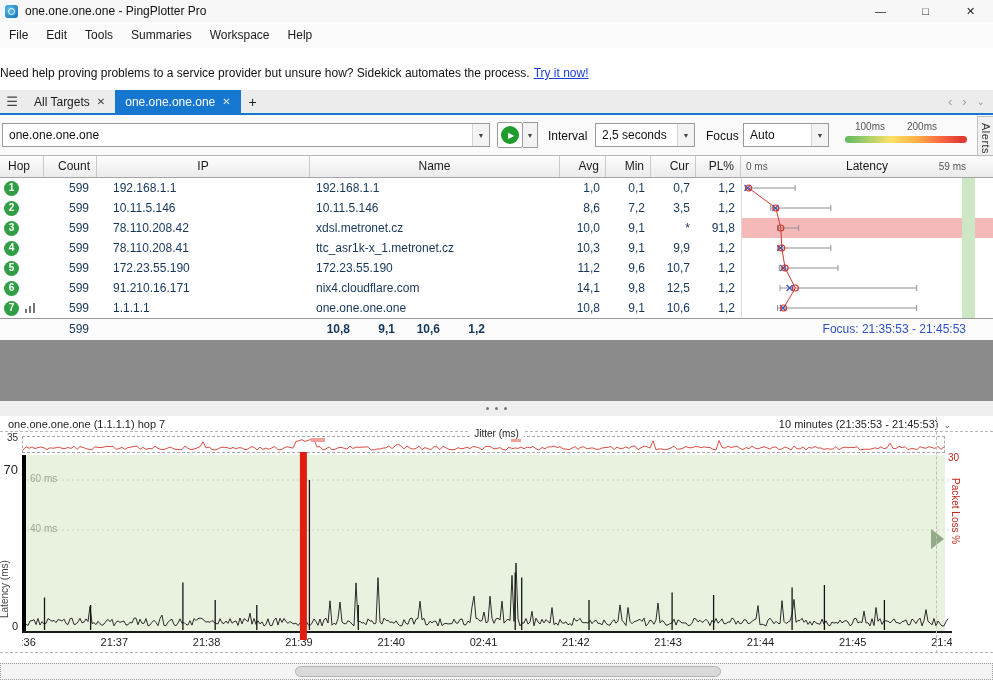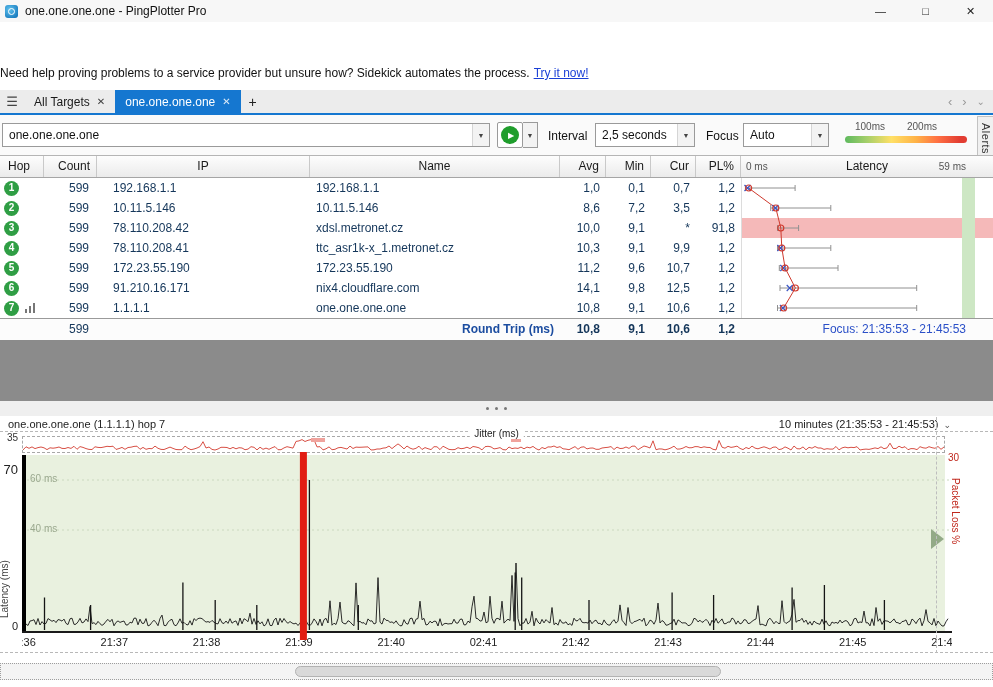--- a/index.html
+++ b/index.html
@@ -137,20 +137,28 @@
   <div class="titlebar">
     <span class="app-icon"></span>
     <span class="win-title">one.one.one.one - PingPlotter Pro</span>
     <div class="win-controls">
       <span class="win-btn">—</span>
       <span class="win-btn">□</span>
       <span class="win-btn">✕</span>
     </div>
   </div>
 
+  <div class="menubar">
+      <span class="menu-item">File</span>
+      <span class="menu-item">Edit</span>
+      <span class="menu-item">Tools</span>
+      <span class="menu-item">Summaries</span>
+      <span class="menu-item">Workspace</span>
+      <span class="menu-item">Help</span>
+    </div>
 
   <div class="banner">
     <span>Need help proving problems to a service provider but unsure how? Sidekick automates the process.</span>
     <a>Try it now!</a>
   </div>
 
   <div class="tabbar">
     <span class="hamburger">☰</span>
     <div style="display:flex;align-items:stretch;">
         <div class="tab">
@@ -350,21 +358,20 @@
           <circle cx="54.4" cy="110" r="3" fill="none" stroke="#cf3a2e" stroke-width="1.2"></circle>
           <path d="M38.9 127 L44.9 133 M38.9 133 L44.9 127" stroke="#3a56c4" stroke-width="1.2" fill="none"></path>
           <circle cx="42.6" cy="130" r="3" fill="none" stroke="#cf3a2e" stroke-width="1.2"></circle>
         </svg></div>
     </div>
 
   <div class="gsummary">
     <div class="cell c-hop"></div>
     <div class="cell c-count">599</div>
     <div class="cell c-ip"></div>
-    <div class="cell c-name">Round Trip (ms)</div>
     <div class="cell c-avg num">10,8</div>
     <div class="cell c-min num">9,1</div>
     <div class="cell c-cur num">10,6</div>
     <div class="cell c-pl num">1,2</div>
     <div class="cell c-lat">Focus: 21:35:53 - 21:45:53</div>
   </div>
 
   <div class="gray-fill"></div>
 
   <div class="splitter">

